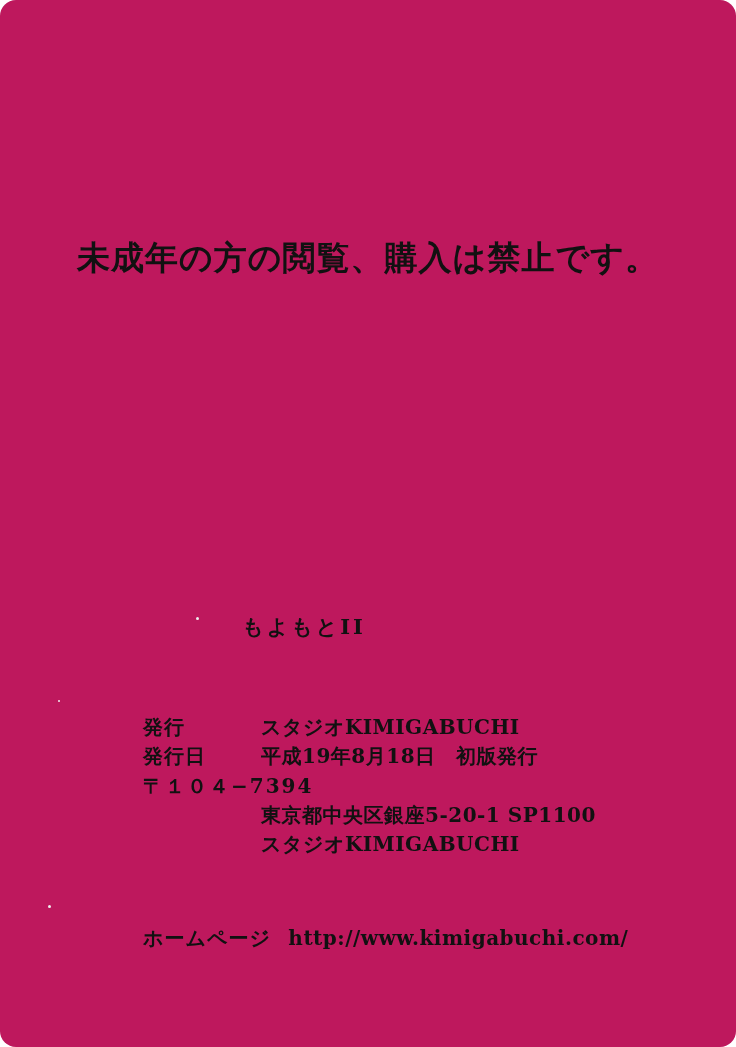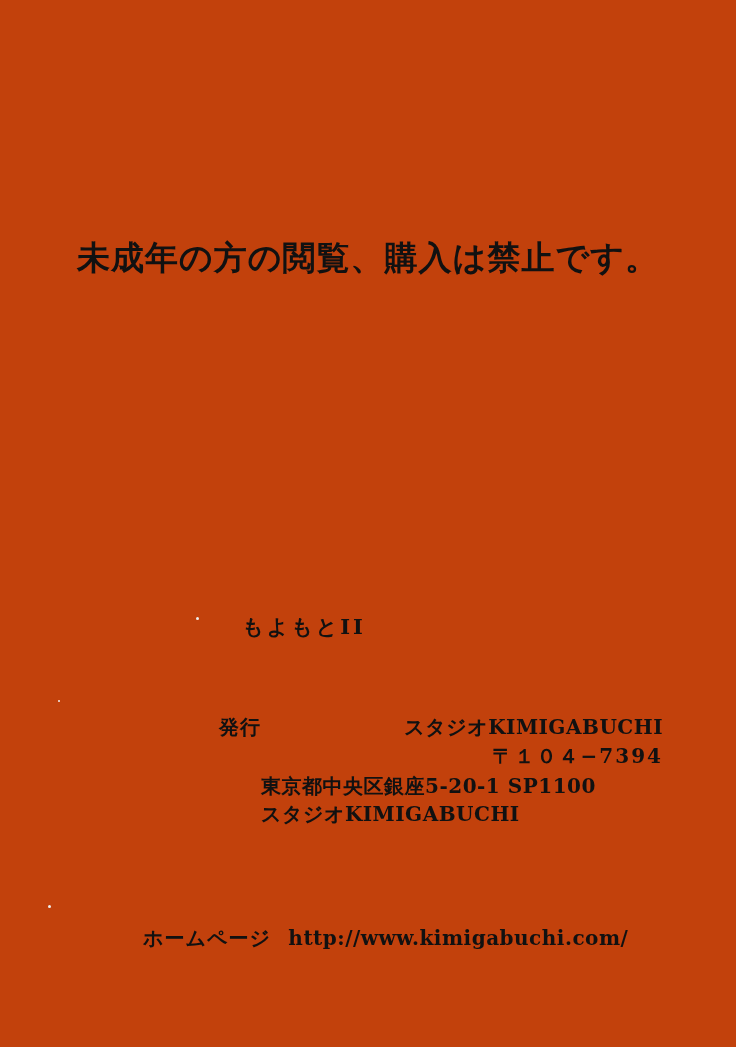--- a/index.html
+++ b/index.html
@@ -11,21 +11,22 @@
     width: 736px;
     height: 1047px;
     position: relative;
     font-family: "Liberation Serif", serif;
     color: #1a1a1a;
     overflow: hidden;
   }
   .page {
     position: absolute;
     inset: 0;
-    background: #c2410c;
+    background: #be185d;
+    border-radius: 16px;
   }
 
   
   .notice {
     position: absolute;
     top: 238px;
     left: 0;
     width: 736px;
     text-align: center;
     font-family: "DejaVu Serif", serif;
@@ -60,21 +61,20 @@
     font-family: "DejaVu Serif", serif;
     font-size: 20px;
     font-weight: 700;
     color: #111111;
     line-height: 1.42;
   }
   .crow {
     display: flex;
     align-items: baseline;
     margin-bottom: 1px;
-    text-align: right;
   }
   .clabel {
     width: 118px;
     flex: 0 0 118px;
     letter-spacing: 1px;
     white-space: nowrap;
   }
   .cvalue {
     flex: 1 1 auto;
     letter-spacing: 0.5px;
@@ -130,20 +130,24 @@
 
   <div class="work-title">もよもとII</div>
 
   <div class="colophon">
 
     <div class="crow">
       <span class="clabel">発行</span>
       <span class="cvalue">スタジオKIMIGABUCHI</span>
     </div>
 
+    <div class="crow">
+      <span class="clabel">発行日</span>
+      <span class="cvalue">平成19年8月18日　初版発行</span>
+    </div>
 
     <div class="crow">
       <span class="cvalue wide">〒１０４−7394</span>
     </div>
 
     <div class="cont-line">東京都中央区銀座5-20-1 SP1100</div>
 
     <div class="cont-line">スタジオKIMIGABUCHI</div>
 
   </div>

